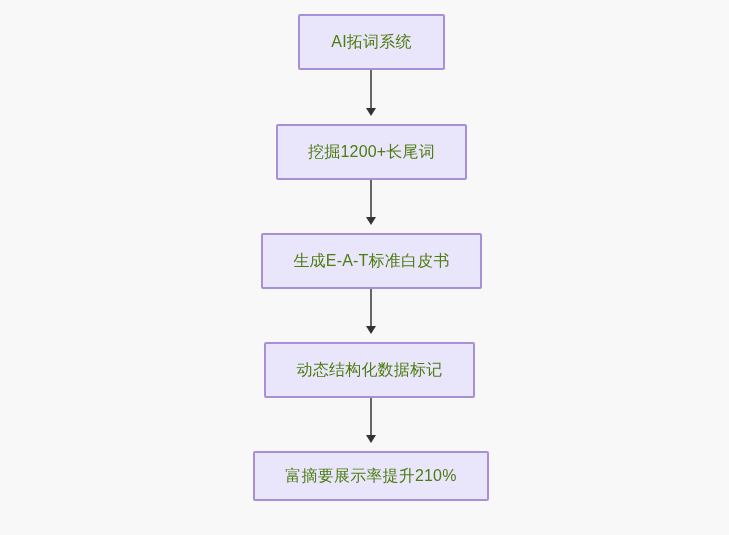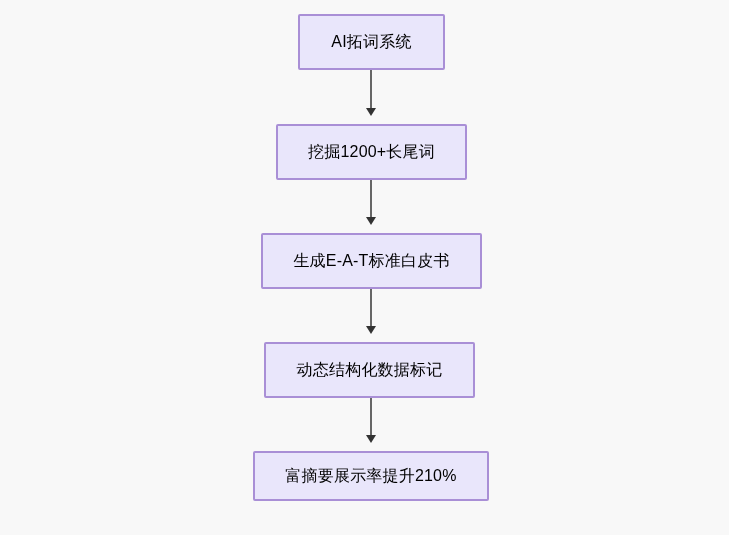--- a/index.html
+++ b/index.html
@@ -20,21 +20,21 @@
   }
   .node {
     position: absolute;
     box-sizing: border-box;
     background: #e9e6fb;
     border: 2px solid #a98fd6;
     border-radius: 2px;
     display: flex;
     align-items: center;
     justify-content: center;
-    color: #000000;
+    color: #4d7c0f;
     font-size: 16px;
     line-height: 1.2;
     letter-spacing: 0.2px;
     white-space: nowrap;
   }
   .node-label {
     display: block;
   }
   .edge {
     position: absolute;

